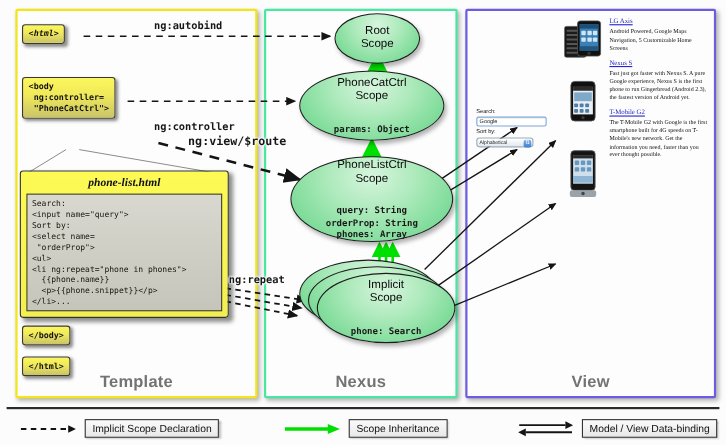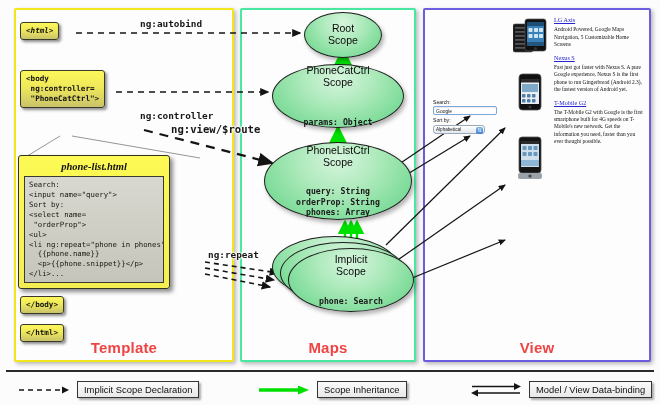--- a/index.html
+++ b/index.html
@@ -32,21 +32,21 @@
   #col-template { left: 14px;  top: 8px; width: 220px; height: 354px; border-color: #f2e61a; }
   #col-model    { left: 240px; top: 8px; width: 176px; height: 354px; border-color: #49e8a0; }
   #col-view     { left: 423px; top: 8px; width: 228px; height: 354px; border-color: #6b5ce0; }
 
   .col-label {
     position: absolute;
     bottom: 4px; left: 0; width: 100%;
     text-align: center;
     font-size: 15px;
     font-weight: 600;
-    color: #ef4444;
+    color: #737373;
     letter-spacing: .2px;
   }
 
   
   .tag {
     position: absolute;
     z-index: 6;
     background: linear-gradient(180deg,#fdf75c 0%, #efe85a 45%, #c9c36a 100%);
     border: 1px solid #3a3a28;
     border-radius: 3px;
@@ -71,21 +71,21 @@
     border: 1px solid #2a2a1a;
     background: #fefc9a;
     vertical-align: middle;
     margin: 0 1px;
   }
 
   
   #callout {
     position: absolute;
     left: 18px; top: 155px;
-    width: 152px;
+    width: 190px;
     z-index: 6;
     background: linear-gradient(180deg,#fdfa55 0%, #f3ef52 100%);
     border: 1px solid #33331f;
     border-radius: 3px;
     box-shadow: 3px 3px 4px rgba(0,0,0,0.45);
     padding: 4px 5px 5px 5px;
   }
   #callout-title {
     font-family: "Liberation Serif", serif;
     font-style: italic;
@@ -130,21 +130,21 @@
   .scope .sc-props {
     font-family: "DejaVu Sans Mono", monospace;
     font-size: 8.2px;
     font-weight: bold;
     color: #1a1a1a;
     line-height: 1.25;
     margin-top: 18px;
     white-space: pre;
   }
   #scope-root     { left: 304px; top: 12px;  width: 78px;  height: 46px; }
-  #scope-catctrl  { left: 272px; top: 64px;  width: 132px; height: 64px; justify-content: space-between; }
+  #scope-catctrl  { left: 272px; top: 64px;  width: 132px; height: 64px; }
   #scope-listctrl { left: 264px; top: 142px; width: 148px; height: 78px; }
 
   
   .rep {
     position: absolute;
     z-index: 6;
     border-radius: 50%;
     border: 1.6px solid #1d1d1d;
     background: radial-gradient(ellipse at 50% 22%, #d6f5dd 0%, #aeeabc 38%, #7fdc9a 75%, #6bd08c 100%);
   }
@@ -271,21 +271,21 @@
 </style>
 </head>
 <body>
 
 <div id="root">
 
   <div class="col" id="col-template">
     <div class="col-label">Template</div>
   </div>
   <div class="col" id="col-model">
-    <div class="col-label">Maps</div>
+    <div class="col-label">Nexus</div>
   </div>
   <div class="col" id="col-view">
     <div class="col-label">View</div>
   </div>
 
   <svg id="wires" viewBox="0 0 660 405">
     <defs>
       <marker id="ah-dark" markerWidth="7" markerHeight="7" refX="6" refY="3" orient="auto">
         <path d="M0,0 L7,3 L0,6 z" fill="#141414"></path>
       </marker>

